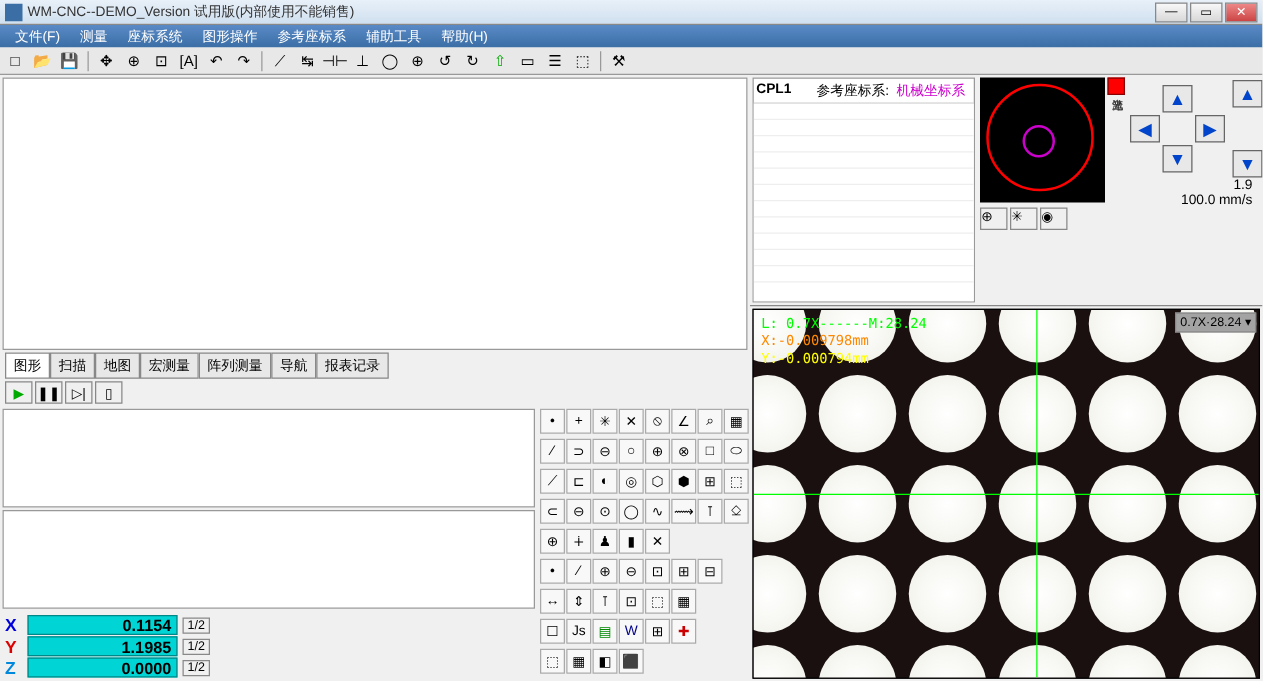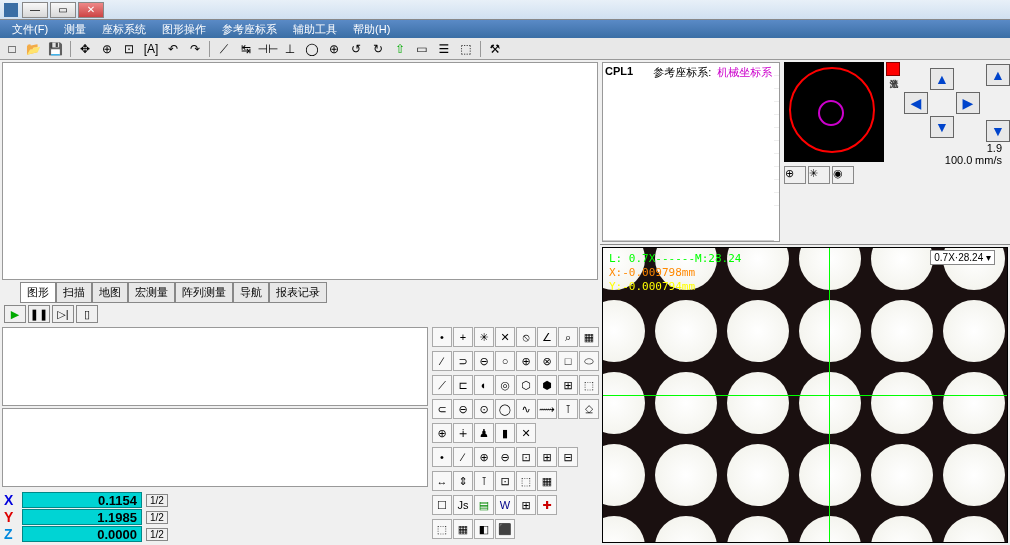--- a/index.html
+++ b/index.html
@@ -11,67 +11,68 @@
 .winbtn{width:26px;height:16px;border:1px solid #888;background:linear-gradient(#f8f8f8,#d8d8d8);display:flex;align-items:center;justify-content:center;font-size:10px}
 .winbtn.close{background:linear-gradient(#e88,#c44);color:#fff}
 .menubar{height:18px;background:linear-gradient(#5a8ac6,#3a6ea5);display:flex;align-items:center;padding:0 4px;color:#fff}
 .menuitem{padding:0 8px;cursor:pointer}
 .toolbar{height:22px;background:#e8e8e8;border-bottom:1px solid #999;display:flex;align-items:center;padding:0 2px;gap:2px}
 .tbtn{width:20px;height:18px;border:1px solid transparent;display:flex;align-items:center;justify-content:center;cursor:pointer;font-size:12px}
 .tsep{width:1px;height:16px;background:#999;margin:0 2px}
 .main{display:flex;height:485px}
 .left{width:600px;display:flex;flex-direction:column}
 .canvas-area{flex:1;background:#fff;border:1px solid #999;margin:2px}
-.tabs{display:flex;padding:0 20px;gap:0}
+.tabs{display:flex;padding:0 4px;gap:0}
 .tab{padding:2px 6px;border:1px solid #888;background:#e8e8e8;cursor:pointer;font-size:11px}
 .tab.active{background:#fff}
 .playback{display:flex;gap:2px;padding:2px 4px}
 .pbtn{width:22px;height:18px;border:1px solid #888;background:#f0f0f0;cursor:pointer;display:flex;align-items:center;justify-content:center}
 .mid-panels{flex:1;display:flex;flex-direction:column;gap:2px;padding:2px}
 .panel{flex:1;background:#fff;border:1px solid #999}
 .coords{padding:2px 4px}
 .coord-row{display:flex;align-items:center;gap:4px;margin:1px 0}
 .coord-label{font-weight:bold;width:14px;font-size:14px}
 .coord-val{width:120px;height:16px;background:#00d4d4;border:1px solid #008888;text-align:right;padding:0 4px;font-weight:bold;font-size:13px}
 .coord-btn{font-size:10px;padding:0 3px;border:1px solid #888;background:#f0f0f0}
 .tool-palette{width:170px;padding:2px}
 .tool-grid{display:grid;grid-template-columns:repeat(8,20px);gap:1px;margin-bottom:4px}
 .tool-grid.w7{grid-template-columns:repeat(7,20px)}
 .tool-grid.w5{grid-template-columns:repeat(5,20px)}
 .tool-grid.w6{grid-template-columns:repeat(6,20px)}
 .tcell{width:20px;height:20px;border:1px solid #aaa;background:#f8f8f8;display:flex;align-items:center;justify-content:center;cursor:pointer;font-size:11px}
 .right{flex:1;display:flex;flex-direction:column}
 .info-panel{height:185px;display:flex;border-bottom:1px solid #888}
-.cpl-panel{flex:1;background:#fff;border:1px solid #999;margin:2px;display:flex;flex-direction:row}
+.cpl-panel{flex:1;background:#fff;border:1px solid #999;margin:2px;display:flex;flex-direction:column}
 .cpl-head{display:flex;padding:2px;border-bottom:1px solid #ccc;font-size:11px}
 .cpl-list{flex:1;background:#fff;overflow:hidden}
 .cpl-row{height:13px;border-bottom:1px solid #eee}
 .scope{width:100px;height:100px;background:#000;margin:2px;position:relative}
 .scope-circle{position:absolute;border:2px solid #c0c;border-radius:50%}
 .scope-btns{display:flex;gap:2px;padding:2px}
 .sbtn{width:22px;height:18px;border:1px solid #888;background:#f0f0f0}
 .jog-panel{width:110px;padding:4px;position:relative}
 .jog-grid{display:grid;grid-template-columns:repeat(3,24px);gap:2px;margin:4px 0}
 .jog-btn{width:24px;height:22px;border:1px solid #666;background:#e8e8e8;display:flex;align-items:center;justify-content:center;cursor:pointer}
 .jog-arrow{color:#0044cc;font-size:14px}
 .scale{font-size:10px;text-align:right;padding-right:4px}
 .camera-view{flex:1;background:#1a1010;position:relative;margin:2px;border:1px solid #000;overflow:hidden}
 .camera-text{position:absolute;color:#0f0;font-size:11px;font-family:monospace;z-index:3}
 .crosshair-h{position:absolute;height:1px;background:#0f0;left:0;right:0;z-index:2}
 .crosshair-v{position:absolute;width:1px;background:#0f0;top:0;bottom:0;z-index:2}
-.zoom-badge{position:absolute;top:2px;right:12px;background:#ffffff;border:1px solid #888;padding:1px 3px;font-size:10px;z-index:3}
+.zoom-badge{position:absolute;top:2px;right:2px;background:#a3a3a3;border:1px solid #888;padding:1px 3px;font-size:10px;z-index:3}
 .dot{position:absolute;background:radial-gradient(#fff,#f0f0e8);border-radius:50%;width:62px;height:62px}
 .red-box{width:14px;height:14px;background:#f00;border:1px solid #800;display:inline-block}
 .vbar{position:absolute;right:0;top:12px;width:10px;writing-mode:vertical-rl;font-size:9px;color:#333}
 </style>
 </head>
 <body>
 
 <div class="titlebar">
   <div class="icon"></div>
+  <div class="title">WM-CNC--DEMO_Version 试用版(内部使用不能销售)</div>
   <div class="winbtns">
     <div class="winbtn">—</div>
     <div class="winbtn">▭</div>
     <div class="winbtn close">✕</div>
   </div>
 </div>
 
 <div class="menubar">
   <div class="menuitem">文件(F)</div>
   <div class="menuitem">测量</div>

